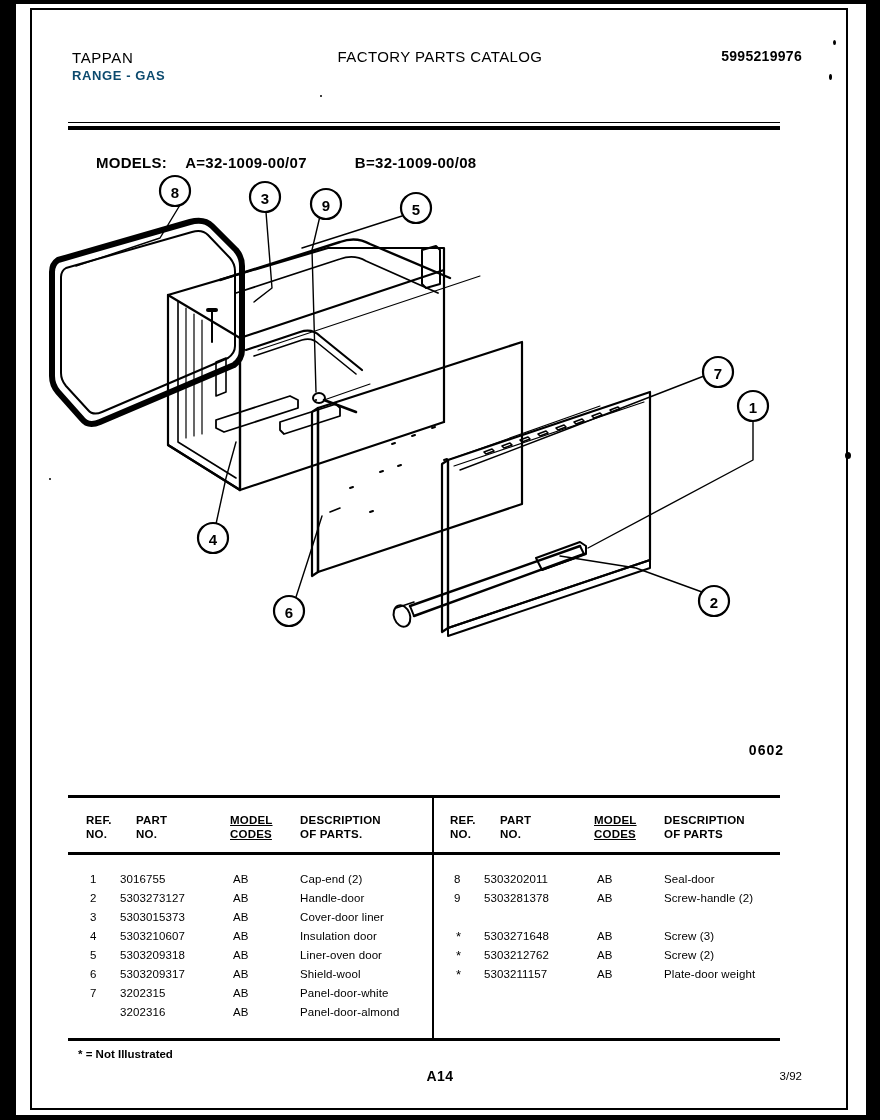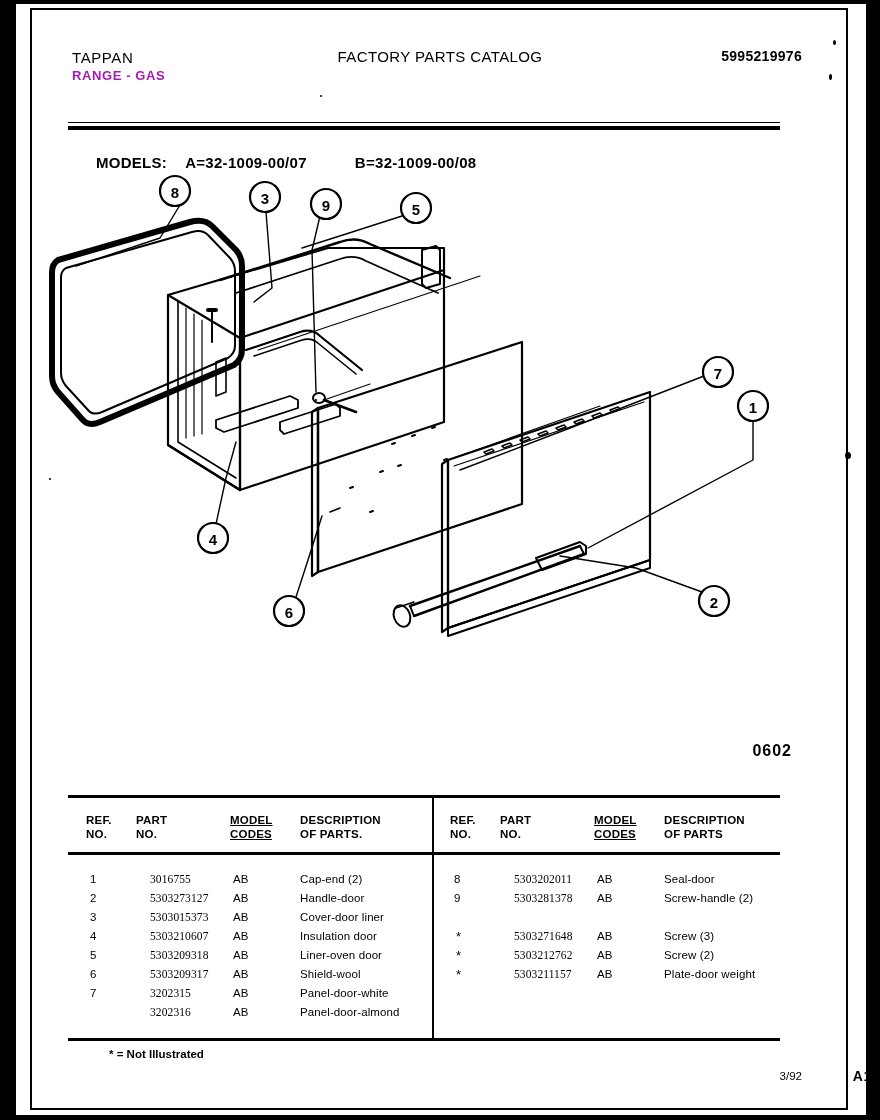--- a/index.html
+++ b/index.html
@@ -41,21 +41,21 @@
   .speck { position:absolute; background:#000; border-radius:50%; }
 
   
   .hdr-brand {
     position: absolute; left: 72px; top: 48px;
     font-size: 15px; font-weight: normal; letter-spacing: .6px;
     color:#000; line-height: 20px;
   }
   .hdr-brand2 {
     position: absolute; left: 72px; top: 68px;
-    font-size: 13px; font-weight: bold; letter-spacing: .6px; color:#a21caf;
+    font-size: 13px; font-weight: bold; letter-spacing: .6px; color:#0c4a6e;
   }
   .hdr-title {
     position:absolute; left:0; right:0; top:48px;
     text-align:center; font-size:15px; font-weight:normal; letter-spacing:.4px;
   }
   .hdr-catalog {
     position:absolute; right:78px; top:48px;
     font-size:14px; font-weight:bold; letter-spacing:.3px;text-align:right;
   }
   .rule-thin {
@@ -73,22 +73,22 @@
   .models-row .mb { margin-left: 48px; }
 
   
   #illus {
     position:absolute; left:40px; top:160px;
     width: 800px; height: 620px;
   }
   #illus svg { display:block; }
 
   .diag-code {
-    position:absolute; right: 88px; top: 742px;
-    font-size: 16px; font-weight:bold; letter-spacing:1px;
+    position:absolute; right: 96px; top: 742px;
+    font-size: 14px; font-weight:bold; letter-spacing:1px;
   }
 
   
   .tbl-rule-top {
     position:absolute; left:68px; top:795px; width:712px; height:3px; background:#000;
   }
   .tbl-rule-head {
     position:absolute; left:68px; top:852px; width:712px; height:3px; background:#000;
   }
   .tbl-rule-bottom {
@@ -114,33 +114,33 @@
   .th-desc { left: 222px; }
 
   .trow {
     position:relative; height:19px;
     font-size:11.5px; letter-spacing:.1px;
   }
   .trow.gap { height: 19px; }
   .trow .cell { position:absolute; top:0; white-space:nowrap; }
   .c-ref  { left: 12px; width:34px; text-align:left; }
   .c-ref.star { left: 14px; font-size:13px; line-height:13px; }
-  .c-part { left: 72px; font-family: Liberation Serif, serif; }
+  .c-part { left: 42px; }
   .c-mc   { left: 155px; }
   .c-desc { left: 222px; }
   .tbody { position:relative; padding-top:12px; }
 
   
   .foot-note {
     position:absolute; left:78px; top:1048px;
-    font-size:11.5px; font-weight:bold;margin-left:31px;
+    font-size:11.5px; font-weight:bold;
   }
   .foot-page {
     position:absolute; left:0; right:0; top:1068px;
-    text-align:right; font-size:14px; font-weight:bold; letter-spacing:.5px;
+    text-align:center; font-size:14px; font-weight:bold; letter-spacing:.5px;
   }
   .foot-date {
     position:absolute; right:78px; top:1070px;
     font-size:11.5px; font-weight:normal;
   }
 
   
   .bub-txt {
     font-family: "Liberation Sans", sans-serif;
     font-size: 15px; font-weight: bold; fill:#000;

